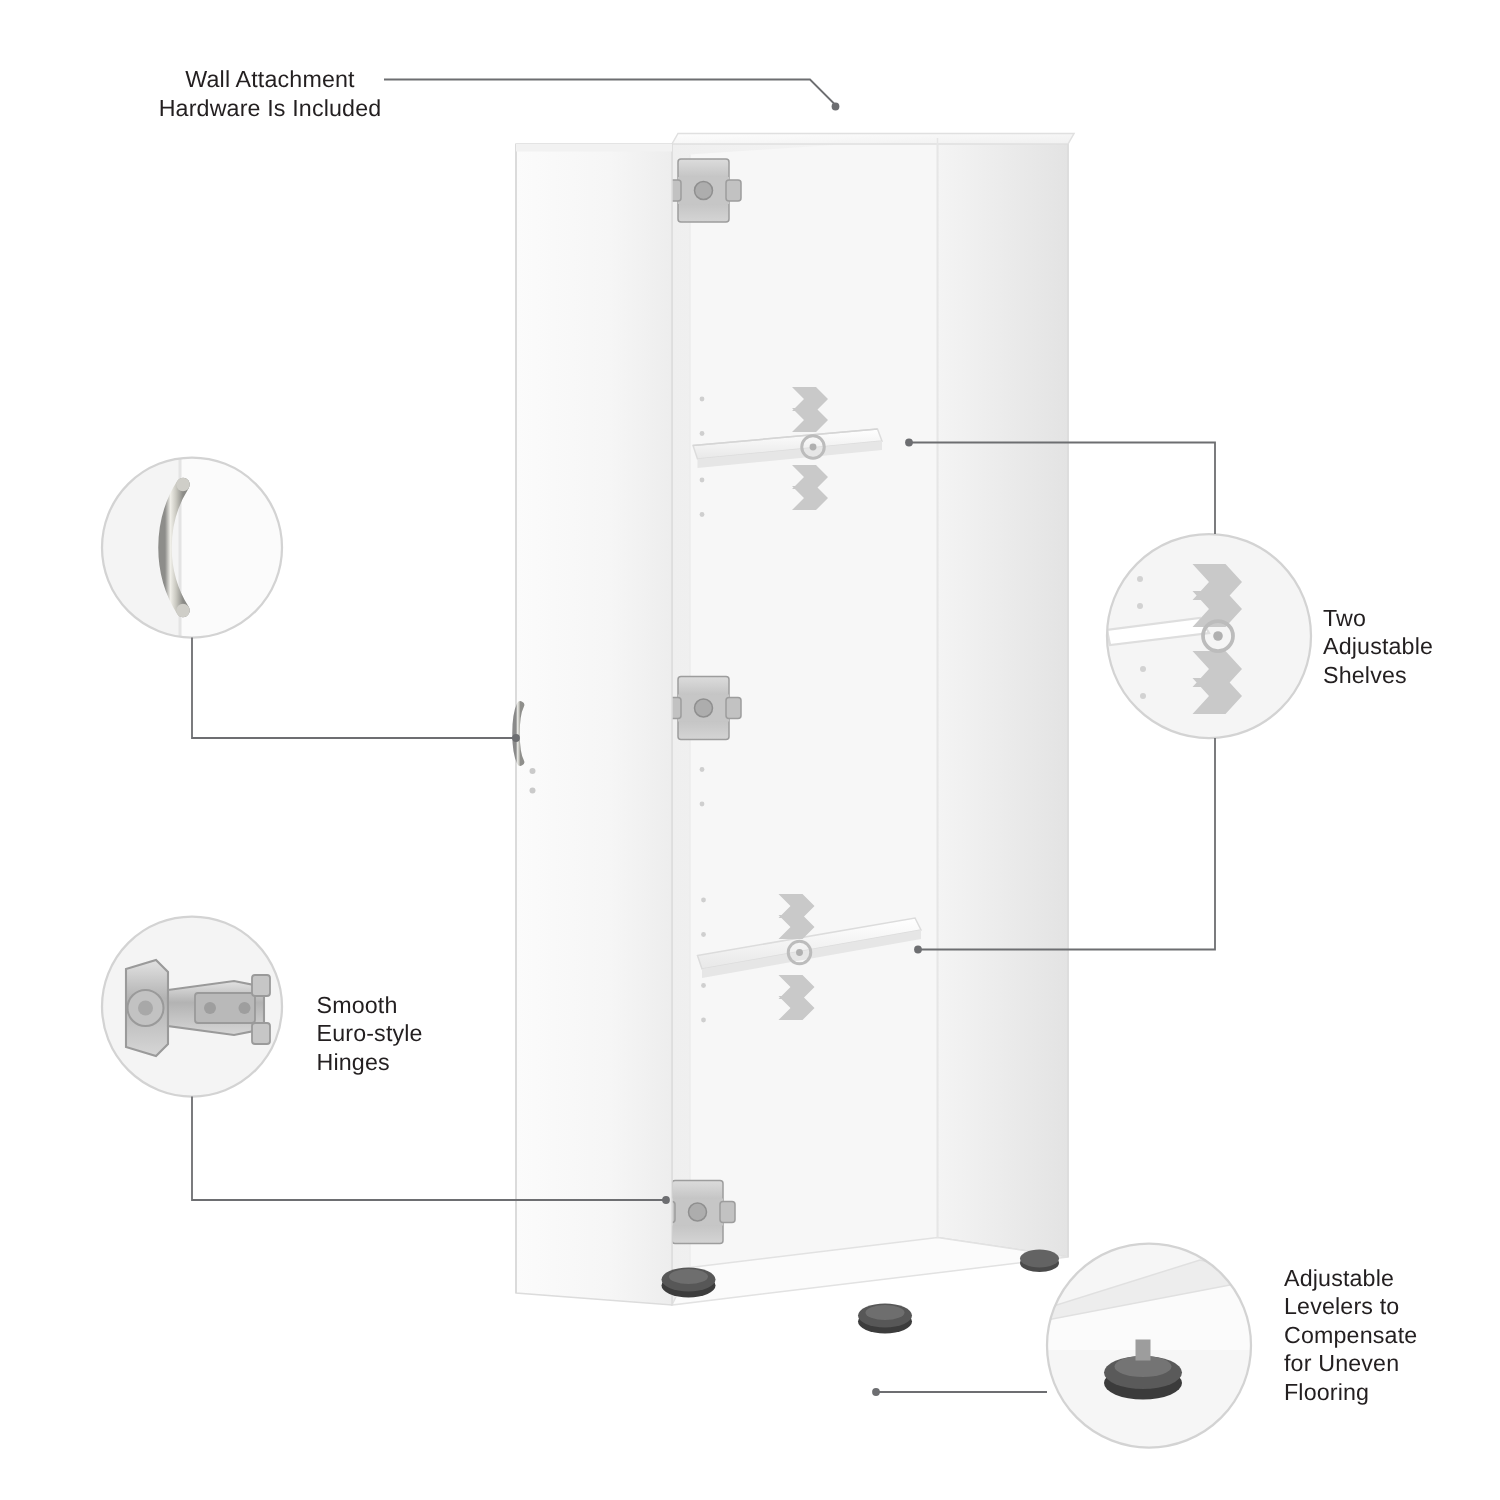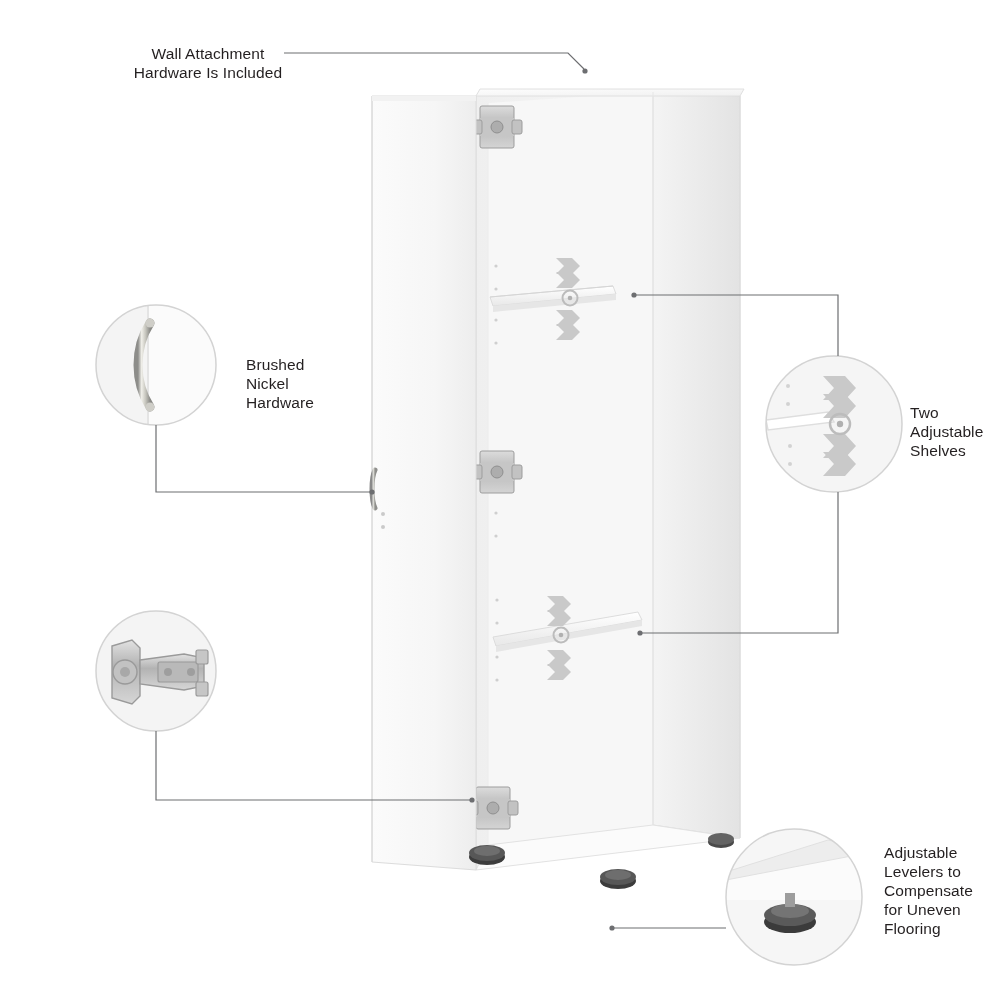--- a/index.html
+++ b/index.html
@@ -13,21 +13,20 @@
     position: relative;
     overflow: hidden;
     font-family: "Liberation Sans", sans-serif;
     color: #231f20;
   }
   #stage {
     position: absolute;
     inset: 0;
     width: 908px;
     height: 1000px;
-    margin-left: 28px;
   }
   .callout-label {
     position: absolute;
     font-family: "Liberation Sans", sans-serif;
     font-size: 15.5px;
     line-height: 19px;
     color: #231f20;
     white-space: pre-line;
     letter-spacing: 0.1px;
   }
@@ -314,24 +313,24 @@
       <circle cx="612" cy="633" r="2.6" fill="#6d6e71" stroke="none"></circle>
 
       <path d="M584,928 L698,928"></path>
       <circle cx="584" cy="928" r="2.6" fill="#6d6e71" stroke="none"></circle>
     </g>
   </svg>
 
   <div class="callout-label" id="label-wall">Wall Attachment
 Hardware Is Included</div>
 
-  <div class="callout-label" id="label-handle">Brushed
-Nickel
-Hardware</div>
-
+
+  <div class="callout-label" id="label-hinges">Smooth
+Euro-style
+Hinges</div>
 
   <div class="callout-label" id="label-shelves">Two
 Adjustable
 Shelves</div>
 
   <div class="callout-label" id="label-levelers">Adjustable
 Levelers to
 Compensate
 for Uneven
 Flooring</div>

